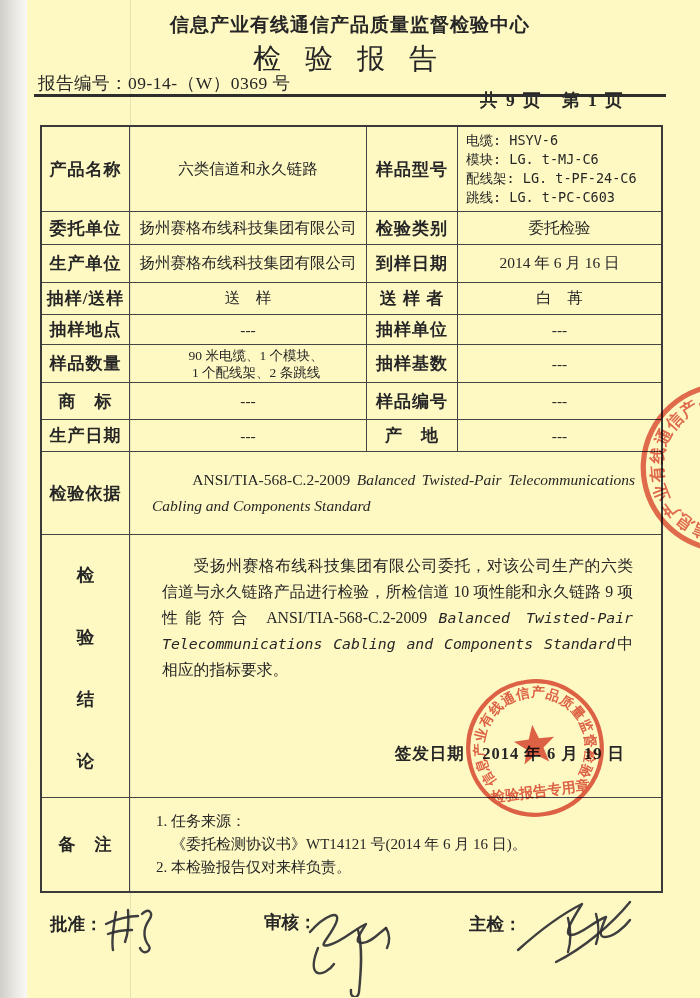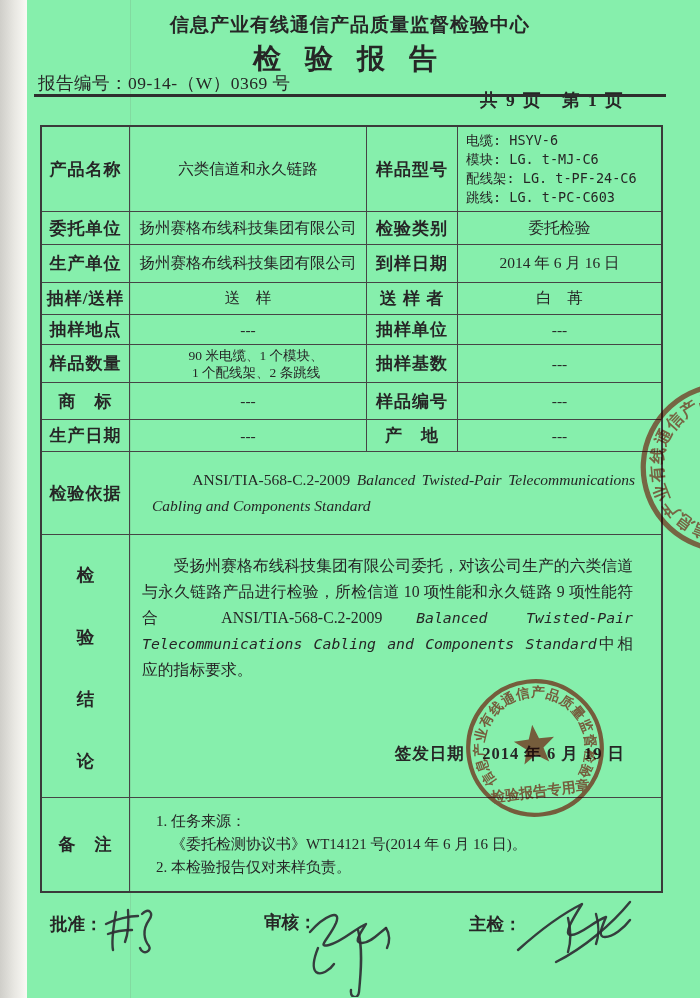--- a/index.html
+++ b/index.html
@@ -1,29 +1,29 @@
 <!DOCTYPE html>
 <html><head>
 <meta charset="utf-8">
 <style>
   html,body{margin:0;padding:0;background:#e7e5e0;}
   .page{
     position:relative;width:700px;height:998px;margin:0 auto;
-    background:#86efac;overflow:hidden;
+    background:#fef9c3;overflow:hidden;
     font-family:"Liberation Serif",serif;color:#262626;
   }
   .edge-shade{position:absolute;left:0;top:0;width:27px;height:100%;
     background:linear-gradient(90deg,#cfcec9,#e9e8e3 55%,#faf9f5);}
   .fold-line{position:absolute;left:130px;top:0;width:1px;height:100%;
     background:rgba(110,110,100,0.16);}
   
   .org-title{position:absolute;left:0;top:12px;width:100%;text-align:center;
     font-size:19px;font-weight:700;letter-spacing:1px;}
   .report-title{position:absolute;left:0;top:40px;width:100%;text-align:center;
-    font-size:28px;font-weight:700;letter-spacing:24px;padding-left:14px;box-sizing:border-box;}
+    font-size:28px;font-weight:400;letter-spacing:24px;padding-left:14px;box-sizing:border-box;}
   .report-line{position:absolute;left:38px;top:71px;font-size:17.5px;font-weight:400;letter-spacing:.5px;}
   .page-info{position:absolute;left:480px;top:88px;font-size:17.5px;font-weight:600;letter-spacing:2px;}
   .head-rule{position:absolute;left:34px;top:94px;width:632px;height:3px;background:#2e2e2e;}
   
   .tbl{position:absolute;left:40px;top:125px;width:623px;height:768px;
     border:2px solid #3a3a3a;box-sizing:border-box;display:grid;
     grid-template-columns:88px 237px 91px auto;
     grid-template-rows:85px 33px 38px 32px 30px 38px 37px 32px 83px 263px auto;}
   .cell{box-sizing:border-box;display:flex;align-items:center;justify-content:center;
     font-size:15.5px;overflow:hidden;}
@@ -32,21 +32,21 @@
   .lbl{font-size:17px;font-weight:600;letter-spacing:1px;}
   .pre{white-space:pre-line;}
   .model-cell{justify-content:flex-start;text-align:left;padding-left:8px;
     font-family:"DejaVu Sans Mono",monospace;font-size:13.5px;line-height:19px;}
   .qty-cell{font-size:13.5px;line-height:17px;text-align:center;padding-left:16px;}
   .span3{grid-column:2 / 5;}
   .basis-cell{display:block;padding:15px 26px 4px 22px;font-size:15.5px;line-height:26px;
     text-align:justify;text-indent:2.6em;}
   .basis-en{font-style:italic;}
   .concl-label{white-space:pre-line;line-height:62px;font-size:17.5px;font-weight:600;text-align:center;padding-top:4px;}
-  .concl-cell{display:block;position:relative;padding:18px 28px 0 12px;font-size:15.8px;
+  .concl-cell{display:block;position:relative;padding:18px 28px 0 32px;font-size:15.8px;
     line-height:26px;text-align:justify;}
   .concl-cell p{margin:0;text-indent:2em;}
   .concl-en{font-family:"DejaVu Sans Mono",monospace;font-style:italic;font-size:14.8px;}
   .sign-line{position:absolute;right:36px;top:206px;font-size:16.5px;font-weight:600;letter-spacing:1px;}
   .notes-cell{display:block;padding:12px 20px 0 26px;font-size:15px;line-height:23px;}
   .notes-cell .indent{padding-left:1em;}
   
   .foot-label{position:absolute;font-size:17.5px;font-weight:600;}
   .sig{position:absolute;}
   .sig path{fill:none;stroke:#2e2e33;stroke-width:2.4;stroke-linecap:round;stroke-linejoin:round;opacity:.92;}

